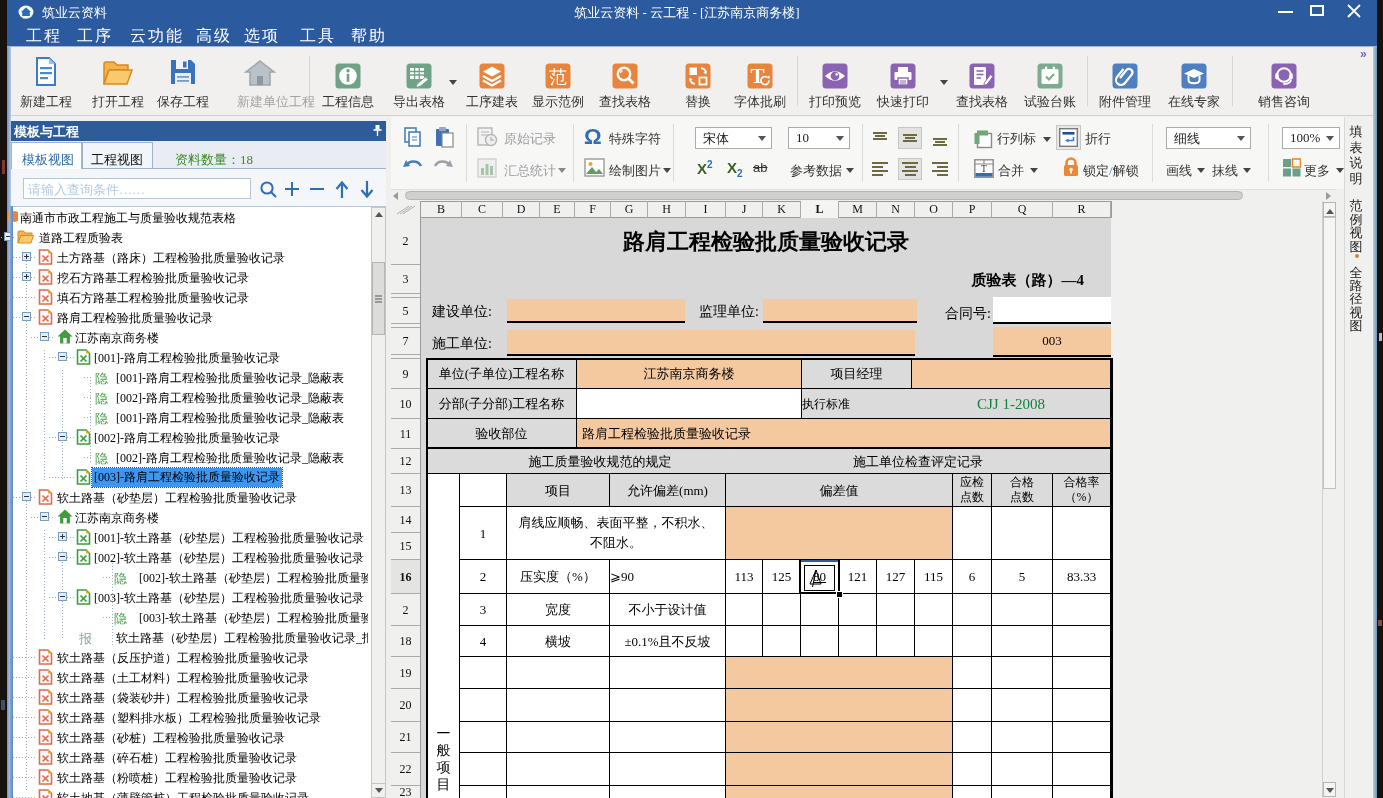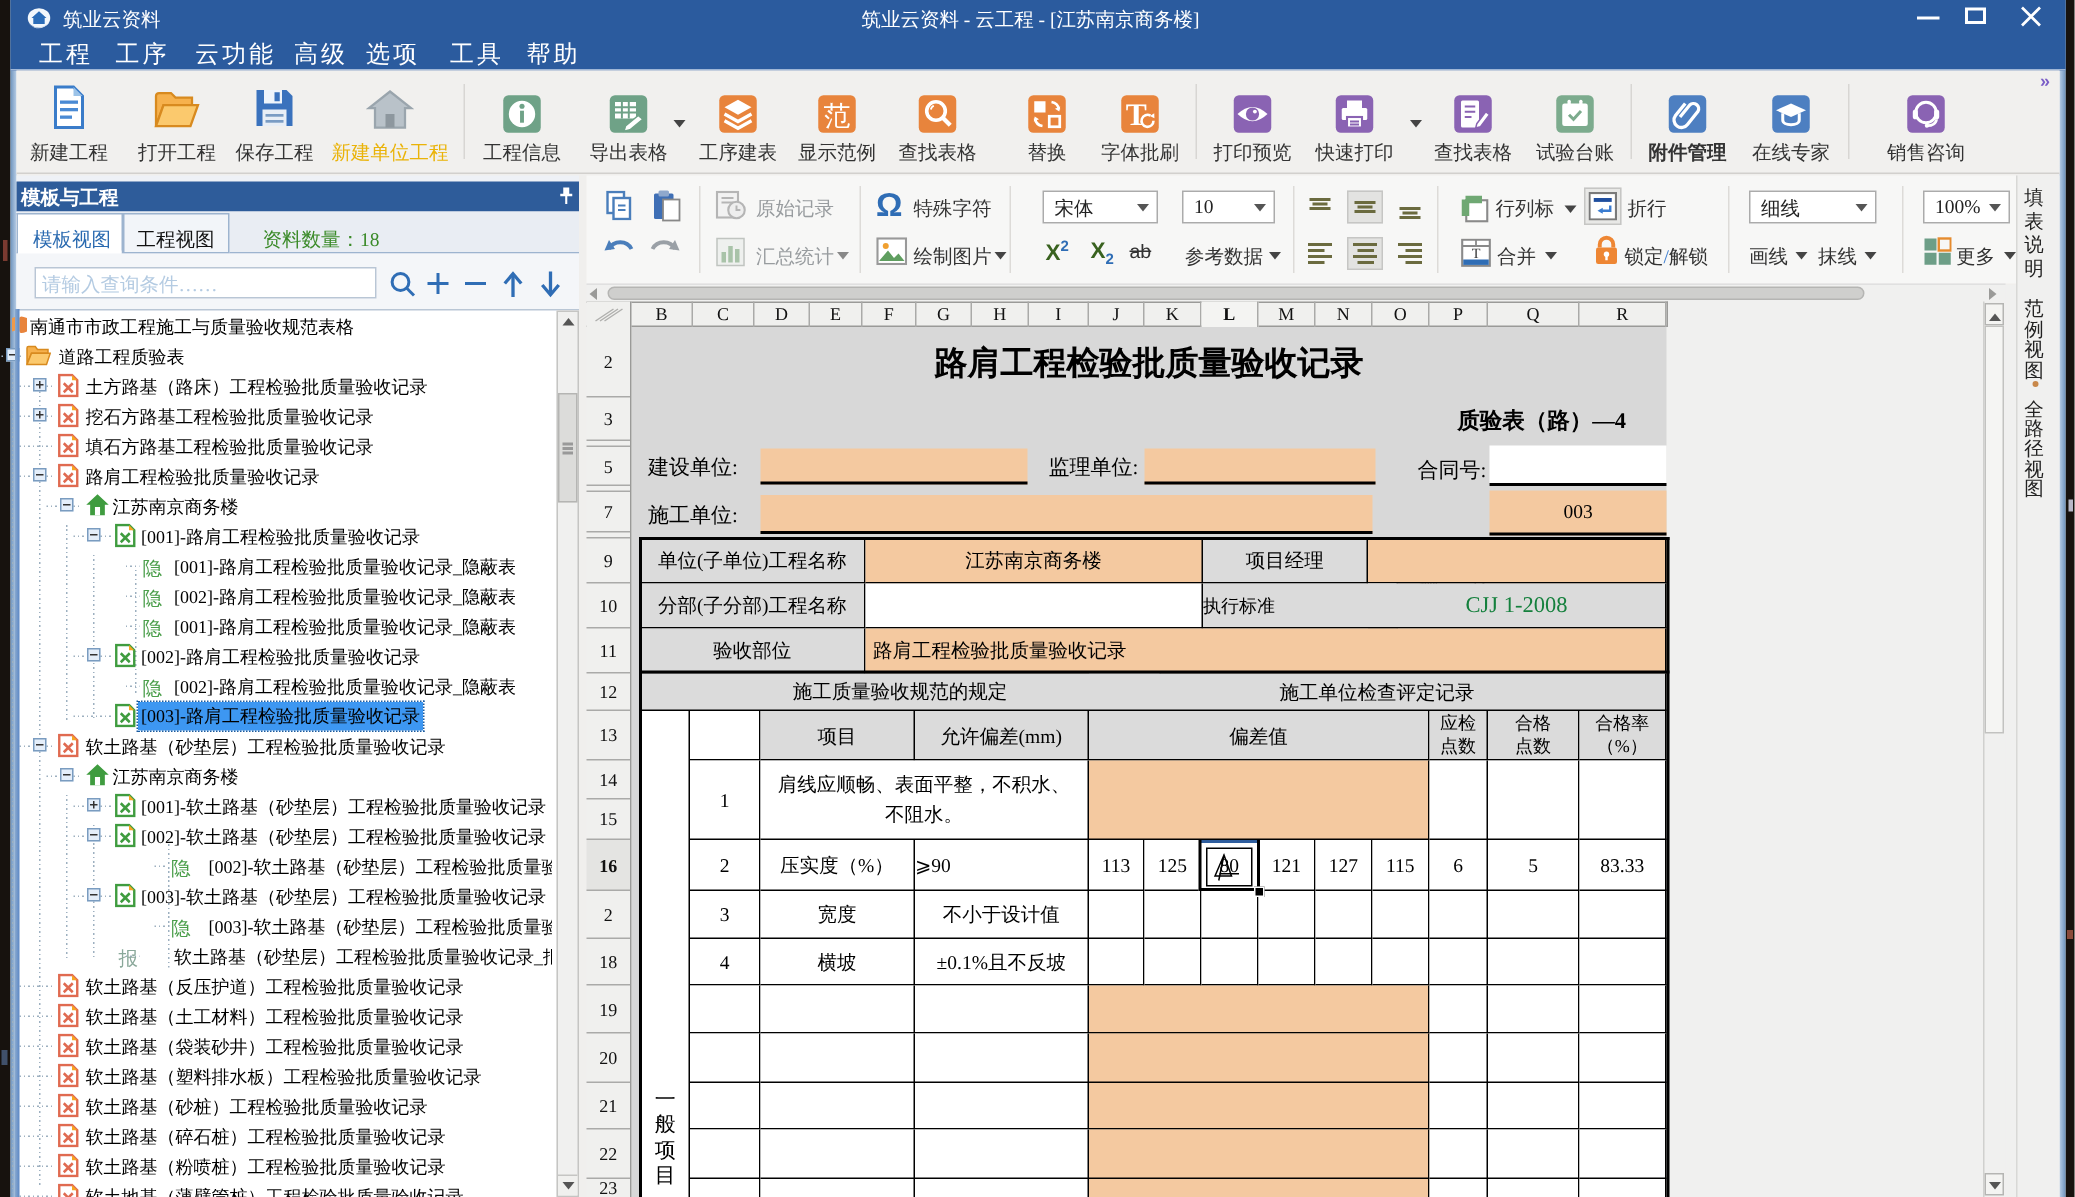--- a/index.html
+++ b/index.html
@@ -61,21 +61,21 @@
       <rect x="15" y="4.5" width="3.5" height="6" fill="#3a72bd"></rect>
       <rect x="7" y="16" width="16" height="11" fill="#e8eef6"></rect>
       <rect x="9" y="19" width="12" height="1.8" fill="#7a9cc4"></rect>
       <rect x="9" y="23" width="12" height="1.8" fill="#7a9cc4"></rect>
     </svg></div>
 <div class="abs serif" style="left:128px;top:93px;width:110px;text-align:center;font-size:13px;color:#333;">保存工程</div>
 <div class="abs" style="left:244px;top:58px;width:32px;height:30px;"><svg width="32" height="30" viewBox="0 0 32 30">
       <path d="M16 3 L30 14 h-4 v13 h-20 v-13 h-4 z" fill="#b9c2c9" stroke="#9aa5ad" stroke-width="1.5"></path>
       <rect x="13" y="18" width="6" height="9" fill="#8d979e"></rect>
     </svg></div>
-<div class="abs serif" style="left:205px;top:93px;width:110px;text-align:center;font-size:13px;color:#eab308;">新建单位工程</div>
+<div class="abs serif" style="left:205px;top:93px;width:110px;text-align:right;font-size:13px;color:#a3a3a3;">新建单位工程</div>
 <div class="abs" style="left:335px;top:63px;width:26px;height:26px;"><svg width="26" height="26" viewBox="0 0 26 26">
       <rect x="0.5" y="0.5" width="25" height="25" rx="3.5" fill="#6fa287"></rect>
       <circle cx="13" cy="13" r="8.8" fill="#fff"></circle>
       <rect x="11.7" y="10.8" width="2.6" height="8" fill="#6fa287"></rect>
       <circle cx="13" cy="7.8" r="1.7" fill="#6fa287"></circle>
     </svg></div>
 <div class="abs serif" style="left:293px;top:93px;width:110px;text-align:center;font-size:13px;color:#333;">工程信息</div>
 <div class="abs" style="left:406px;top:63px;width:26px;height:26px;"><svg width="26" height="26" viewBox="0 0 26 26">
       <rect x="0.5" y="0.5" width="25" height="25" rx="3.5" fill="#6fa287"></rect>
       <rect x="4" y="5" width="14" height="11" fill="#fff"></rect>
@@ -146,21 +146,21 @@
       <rect x="4.5" y="6" width="17" height="15" rx="1.5" fill="#fff"></rect>
       <rect x="8" y="3.5" width="2.2" height="5" rx="1" fill="#fff"></rect>
       <rect x="15.8" y="3.5" width="2.2" height="5" rx="1" fill="#fff"></rect>
       <path d="M9 13.5 l3 3 l5 -5.5" fill="none" stroke="#7cab8d" stroke-width="2"></path>
     </svg></div>
 <div class="abs serif" style="left:995px;top:93px;width:110px;text-align:center;font-size:13px;color:#333;">试验台账</div>
 <div class="abs" style="left:1112px;top:63px;width:26px;height:26px;"><svg width="26" height="26" viewBox="0 0 26 26">
       <rect x="0.5" y="0.5" width="25" height="25" rx="3.5" fill="#4d7fc1"></rect>
       <path d="M8 15 L14.5 7 a3.5 3.5 0 0 1 5.5 4.2 L13 20 a5 5 0 0 1 -8 -6 l6.5 -8" fill="none" stroke="#fff" stroke-width="2.2"></path>
     </svg></div>
-<div class="abs serif" style="left:1070px;top:93px;width:110px;text-align:center;font-size:13px;color:#333;font-weight:bold;">附件管理</div>
+<div class="abs serif" style="left:1070px;top:93px;width:110px;text-align:center;font-size:13px;color:#333;">附件管理</div>
 <div class="abs" style="left:1181px;top:63px;width:26px;height:26px;"><svg width="26" height="26" viewBox="0 0 26 26">
       <rect x="0.5" y="0.5" width="25" height="25" rx="3.5" fill="#4d7fc1"></rect>
       <path d="M13 6 L23 10.5 L13 15 L3 10.5 Z" fill="#fff"></path>
       <path d="M7.5 12.5 v4.5 c0 2 2.5 3.2 5.5 3.2 s5.5 -1.2 5.5 -3.2 v-4.5" fill="none" stroke="#fff" stroke-width="2"></path>
     </svg></div>
 <div class="abs serif" style="left:1139px;top:93px;width:110px;text-align:center;font-size:13px;color:#333;">在线专家</div>
 <div class="abs" style="left:1271px;top:63px;width:26px;height:26px;"><svg width="26" height="26" viewBox="0 0 26 26">
       <rect x="0.5" y="0.5" width="25" height="25" rx="3.5" fill="#8a63b3"></rect>
       <circle cx="13" cy="12" r="6.8" fill="none" stroke="#fff" stroke-width="2"></circle>
       <rect x="4.2" y="10" width="3.4" height="6.5" rx="1.7" fill="#fff"></rect>
@@ -374,21 +374,21 @@
 <div class="abs serif" style="left:427px;top:359px;width:150px;height:30px;background:#dbdbdb;border-right:1px solid #000;border-bottom:1px solid #000;font-size:13px;color:#000;text-align:center;line-height:30px;">单位(子单位)工程名称</div>
 <div class="abs serif" style="left:577px;top:359px;width:225px;height:30px;background:#f4c9a0;border-right:1px solid #000;border-bottom:1px solid #000;font-size:13px;color:#000;text-align:center;line-height:30px;">江苏南京商务楼</div>
 <div class="abs serif" style="left:802px;top:359px;width:110px;height:30px;background:#dbdbdb;border-right:1px solid #000;border-bottom:1px solid #000;font-size:13px;color:#000;text-align:center;line-height:30px;">项目经理</div>
 <div class="abs serif" style="left:912px;top:359px;width:199px;height:30px;background:#f4c9a0;border-right:1px solid #000;border-bottom:1px solid #000;font-size:13px;color:#000;text-align:center;line-height:30px;"></div>
 <div class="abs serif" style="left:427px;top:389px;width:150px;height:30px;background:#dbdbdb;border-right:1px solid #000;border-bottom:1px solid #000;font-size:13px;color:#000;text-align:center;line-height:30px;">分部(子分部)工程名称</div>
 <div class="abs serif" style="left:577px;top:389px;width:225px;height:30px;background:#fff;border-right:1px solid #000;border-bottom:1px solid #000;font-size:13px;color:#000;text-align:center;line-height:30px;"></div>
 <div class="abs serif" style="left:802px;top:389px;width:130px;height:30px;background:#dbdbdb;border-right:1px solid #000;border-bottom:1px solid #000;font-size:12px;color:#000;text-align:left;line-height:30px;">执行标准</div>
 <div class="abs serif" style="left:912px;top:389px;width:199px;height:30px;background:#dbdbdb;border-right:1px solid #000;border-bottom:1px solid #000;font-size:15px;color:#15803d;text-align:center;line-height:30px;">CJJ 1-2008</div>
 <div class="abs serif" style="left:427px;top:419px;width:150px;height:30px;background:#dbdbdb;border-right:1px solid #000;border-bottom:1px solid #000;font-size:13px;color:#000;text-align:center;line-height:30px;">验收部位</div>
 <div class="abs serif" style="left:577px;top:419px;width:534px;height:30px;background:#f4c9a0;border-right:1px solid #000;border-bottom:1px solid #000;font-size:13px;color:#000;text-align:left;padding-left:5px;line-height:30px;">路肩工程检验批质量验收记录</div>
-<div class="abs serif" style="left:427px;top:449px;width:347px;height:25px;background:#dbdbdb;border-right:1px solid #000;border-bottom:1px solid #000;font-size:13px;color:#000;text-align:center;line-height:25px;font-family:Liberation Mono, monospace;">施工质量验收规范的规定</div>
+<div class="abs serif" style="left:427px;top:449px;width:347px;height:25px;background:#dbdbdb;border-right:1px solid #000;border-bottom:1px solid #000;font-size:13px;color:#000;text-align:center;line-height:25px;">施工质量验收规范的规定</div>
 <div class="abs serif" style="left:726px;top:449px;width:385px;height:25px;background:#dbdbdb;border-right:1px solid #000;border-bottom:1px solid #000;font-size:13px;color:#000;text-align:center;line-height:25px;">施工单位检查评定记录</div>
 <div class="abs serif" style="left:427px;top:474px;width:33px;height:325px;background:#fff;border-right:1px solid #000;border-bottom:1px solid #000;font-size:13px;color:#000;text-align:center;line-height:325px;"></div>
 <div class="abs serif" style="left:436px;top:725px;width:15px;font-size:14px;line-height:17px;color:#000;text-align:center;">一般项目</div>
 <div class="abs serif" style="left:460px;top:474px;width:47px;height:33px;background:#fff;border-right:1px solid #000;border-bottom:1px solid #000;font-size:13px;color:#000;text-align:center;line-height:33px;"></div>
 <div class="abs serif" style="left:507px;top:474px;width:103px;height:33px;background:#dbdbdb;border-right:1px solid #000;border-bottom:1px solid #000;font-size:13px;color:#000;text-align:center;line-height:33px;">项目</div>
 <div class="abs serif" style="left:610px;top:474px;width:116px;height:33px;background:#dbdbdb;border-right:1px solid #000;border-bottom:1px solid #000;font-size:13px;color:#000;text-align:center;line-height:33px;">允许偏差(mm)</div>
 <div class="abs serif" style="left:726px;top:474px;width:227px;height:33px;background:#dbdbdb;border-right:1px solid #000;border-bottom:1px solid #000;font-size:13px;color:#000;text-align:center;line-height:33px;">偏差值</div>
 <div class="abs serif" style="left:953px;top:474px;width:39px;height:33px;background:#dbdbdb;border-right:1px solid #000;border-bottom:1px solid #000;font-size:12px;color:#000;text-align:center;line-height:15px;padding-top:1px;">应检<br>点数</div>
 <div class="abs serif" style="left:992px;top:474px;width:61px;height:33px;background:#dbdbdb;border-right:1px solid #000;border-bottom:1px solid #000;font-size:12px;color:#000;text-align:center;line-height:15px;padding-top:1px;">合格<br>点数</div>
 <div class="abs serif" style="left:1053px;top:474px;width:58px;height:33px;background:#dbdbdb;border-right:1px solid #000;border-bottom:1px solid #000;font-size:12px;color:#000;text-align:center;line-height:15px;padding-top:1px;">合格率<br>（%）</div>

